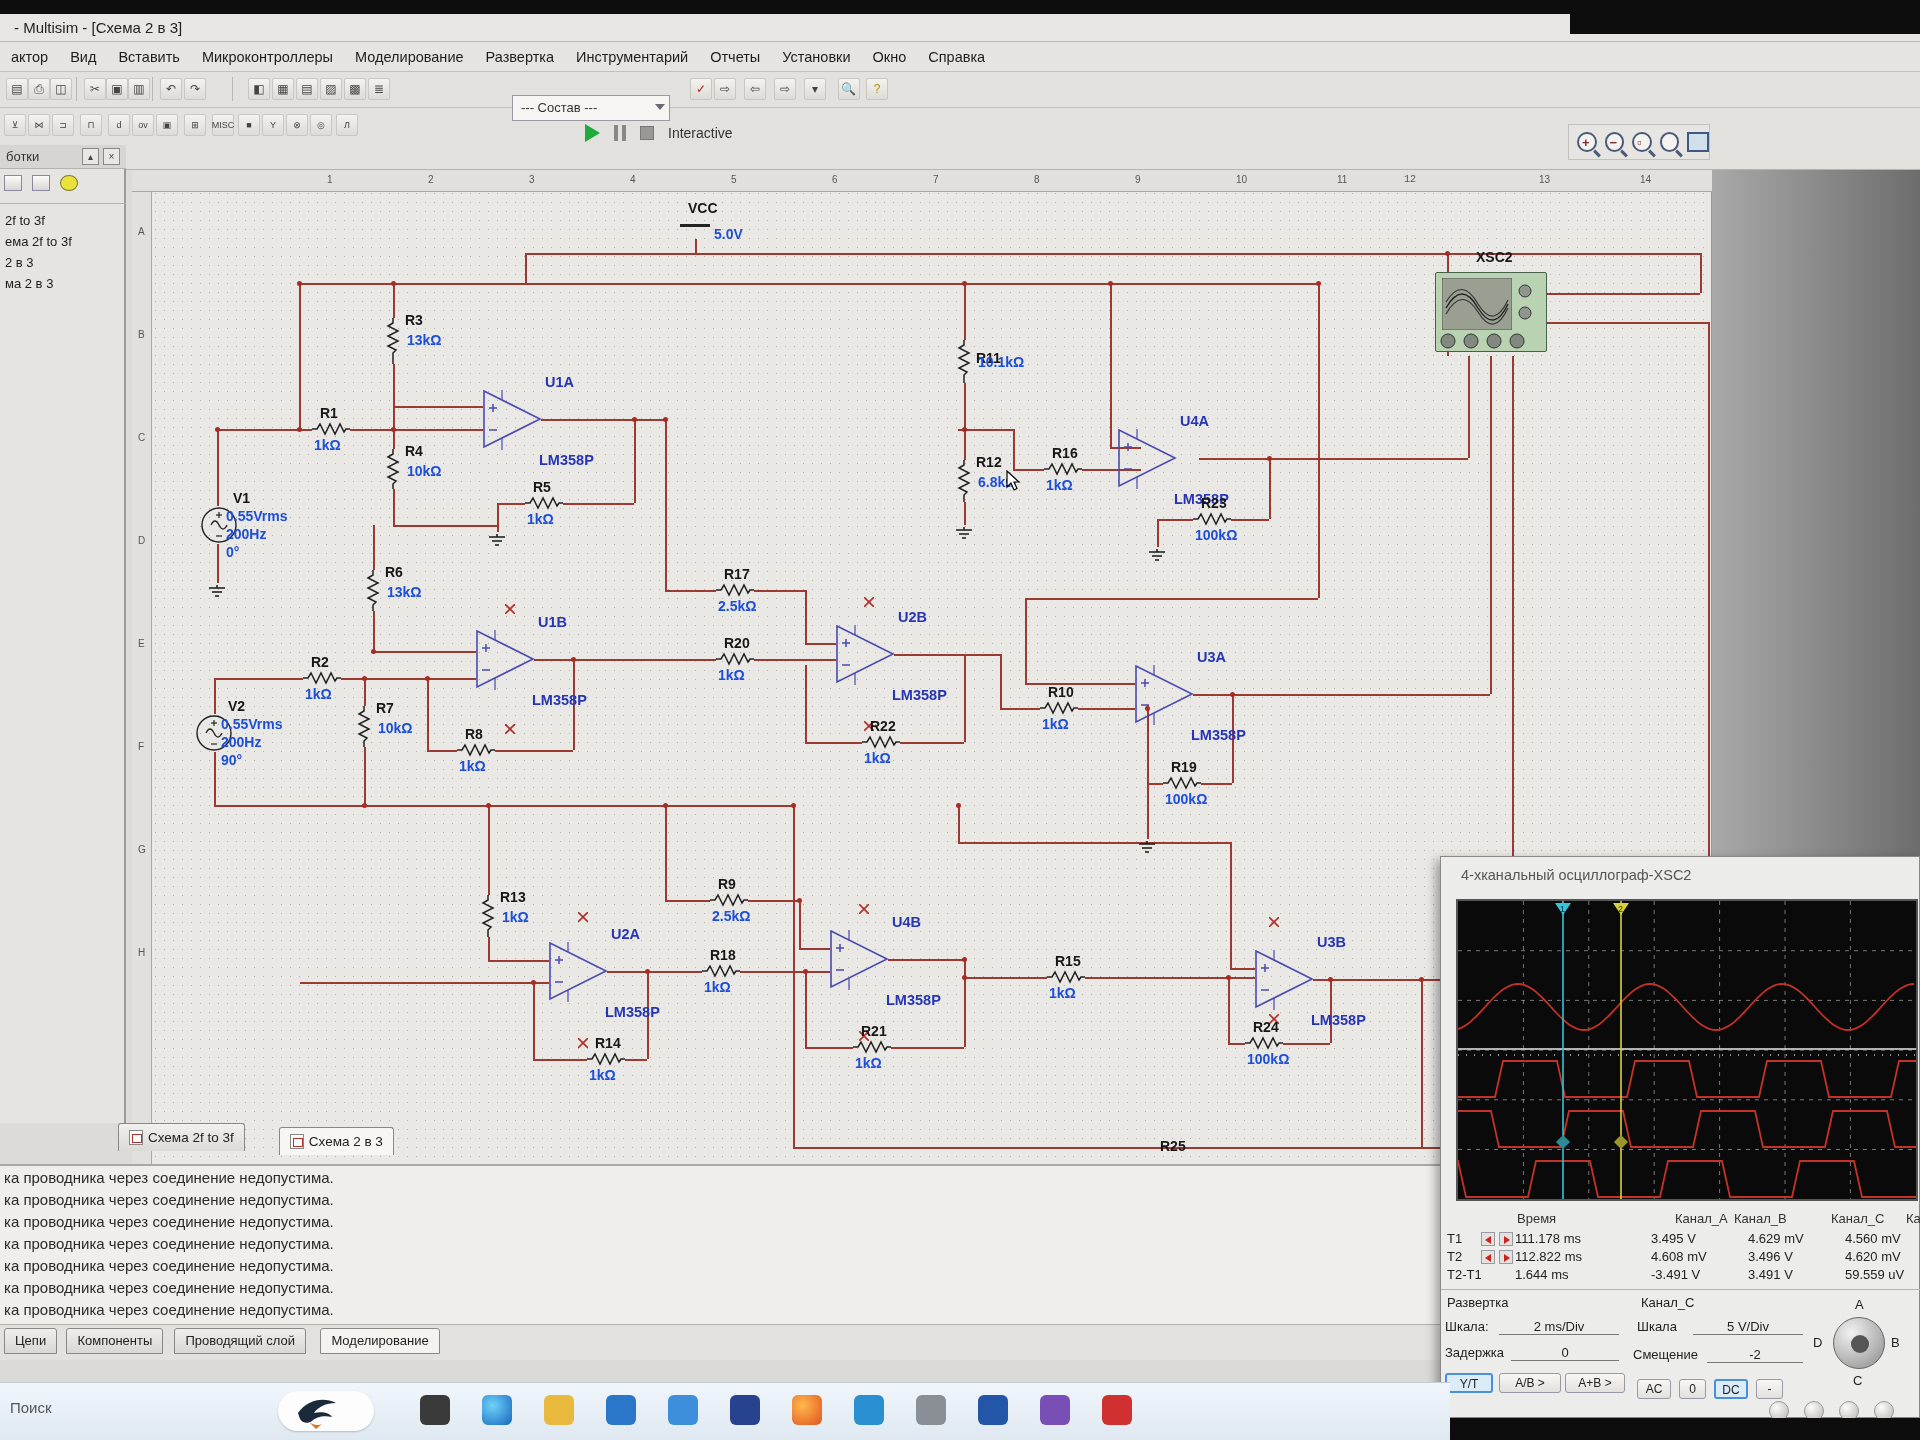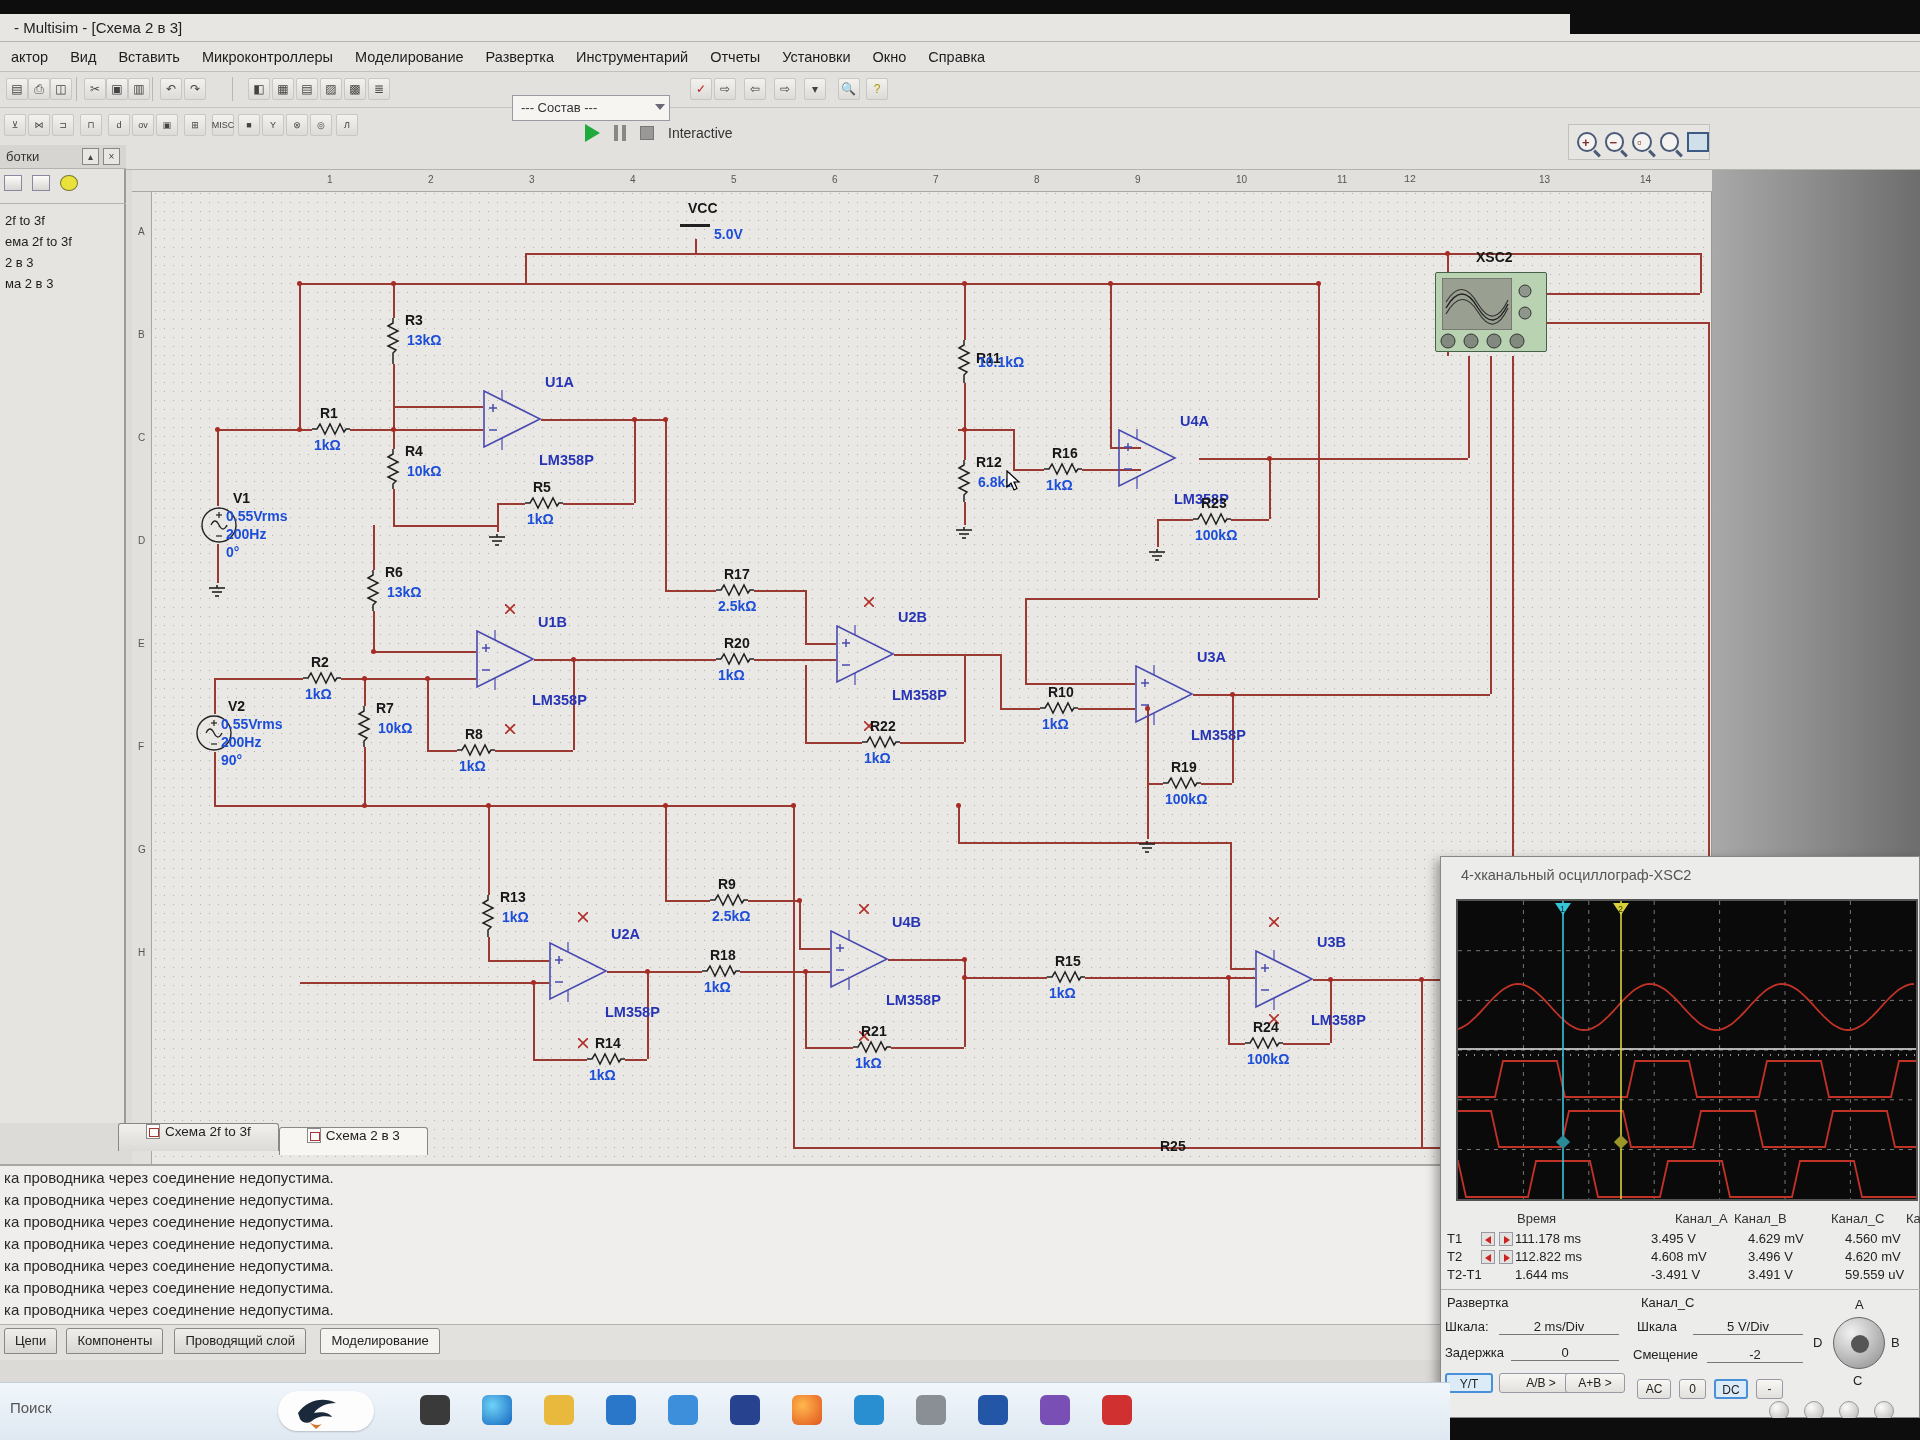--- a/index.html
+++ b/index.html
@@ -52,21 +52,21 @@
   .cref{position:absolute;font-size:14px;font-weight:700;color:#161616;white-space:nowrap}
   .cval{position:absolute;font-size:14px;font-weight:700;color:#1d4ed8;white-space:nowrap}
   .bref{position:absolute;font-size:14.5px;font-weight:700;color:#2735b5;white-space:nowrap}
   .bpart{position:absolute;font-size:14.5px;font-weight:700;color:#2735b5;white-space:nowrap}
   
   #desktop{left:1712px;top:170px;width:208px;height:690px;background:linear-gradient(90deg,#a9a9a9,#6d6d6d)}
   #bezel-top{left:0;top:0;width:1920px;height:14px;background:#0d0d0d}
   #bezel-tr{left:1570px;top:0;width:350px;height:34px;background:#0d0d0d}
   
   #sheettabs{left:0;top:1120px;width:1440px;height:44px;background:transparent}
-  .sheet-tab{position:absolute;height:28px;border:1px solid #8a8884;border-bottom:none;background:linear-gradient(#f2f0ec,#dcdad6);font-size:13.5px;color:#222;display:flex;align-items:flex-start;gap:5px;padding:0 27px;border-radius:3px 3px 0 0}
+  .sheet-tab{position:absolute;height:28px;border:1px solid #8a8884;border-bottom:none;background:linear-gradient(#f2f0ec,#dcdad6);font-size:13.5px;color:#222;display:flex;align-items:center;gap:5px;padding:0 10px;border-radius:3px 3px 0 0}
   .sheet-tab.active{background:#f7f6f3}
   .sheet-ico{width:14px;height:15px;background:#fdfcfa;border:1px solid #888;position:relative}
   .sheet-ico::after{content:"";position:absolute;left:2px;top:3px;width:8px;height:7px;border:1px solid #a33}
   #errorpanel{left:0;top:1164px;width:1920px;height:160px;background:#efeeec;border-top:2px solid #a9a7a3}
   .errline{font-size:15px;color:#2a2a2a;padding:2.5px 0 2.5px 4px;white-space:nowrap}
   #resulttabs{left:0;top:1324px;width:1920px;height:36px;background:#e3e1dd;border-top:1px solid #b5b3af}
   .rtab{position:absolute;top:3px;height:26px;border:1px solid #8a8884;background:linear-gradient(#f0eeea,#d9d7d3);font-size:13px;color:#222;line-height:24px;padding:0 10px;border-radius:3px 3px 0 0}
   #statusstrip{left:0;top:1360px;width:1920px;height:22px;background:#dcdad6}
   
   #scope{left:1440px;top:856px;width:480px;height:562px;background:#ececea;border:1px solid #8a8886;box-shadow:-4px 4px 10px rgba(0,0,0,.35)}
@@ -898,21 +898,21 @@
         <div class="sc-val" style="left: 210px; top: 58px;">-3.491 V</div>
         <div class="sc-val" style="left: 307px; top: 58px;">3.491 V</div>
         <div class="sc-val" style="left: 404px; top: 58px;">59.559 uV</div>
         <div style="position: absolute; left: 0px; top: 80px; width: 480px; height: 1px; background: rgb(181, 179, 175);"></div>
         <div class="sc-section" style="left: 6px; top: 86px;">Развертка</div>
         <div class="sc-section" style="left: 4px; top: 110px;">Шкала:</div>
         <div class="sc-input" style="left: 58px; top: 110px; width: 120px;">2 ms/Div</div>
         <div class="sc-section" style="left: 4px; top: 136px;">Задержка</div>
         <div class="sc-input" style="left: 70px; top: 136px; width: 108px;">0</div>
         <div class="sc-btn on" style="left: 4px; top: 164px; width: 48px;">Y/T</div>
-        <div class="sc-btn" style="left: 58px; top: 164px; width: 84px;">A/B &gt;</div>
+        <div class="sc-btn" style="left: 58px; top: 164px; width: 62px;">A/B &gt;</div>
         <div class="sc-btn" style="left: 124px; top: 164px; width: 60px;">A+B &gt;</div>
         <div class="sc-section" style="left: 200px; top: 86px;">Канал_C</div>
         <div class="sc-section" style="left: 196px; top: 110px;">Шкала</div>
         <div class="sc-input" style="left: 252px; top: 110px; width: 110px;">5 V/Div</div>
         <div class="sc-section" style="left: 192px; top: 138px;">Смещение</div>
         <div class="sc-input" style="left: 266px; top: 138px; width: 96px;">-2</div>
         <div class="sc-btn" style="left: 196px; top: 170px; width: 34px;">AC</div>
         <div class="sc-btn" style="left: 238px; top: 170px; width: 27px;">0</div>
         <div class="sc-btn on" style="left: 273px; top: 170px; width: 34px;">DC</div>
         <div class="sc-btn" style="left: 315px; top: 170px; width: 27px;">-</div>

